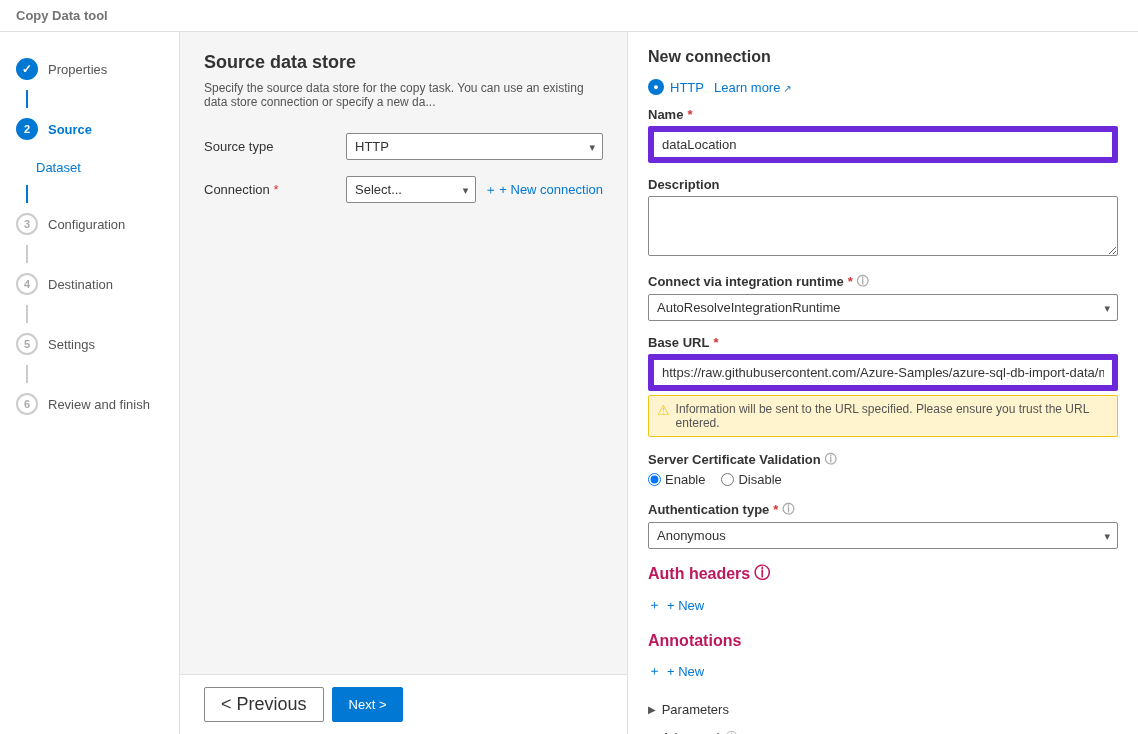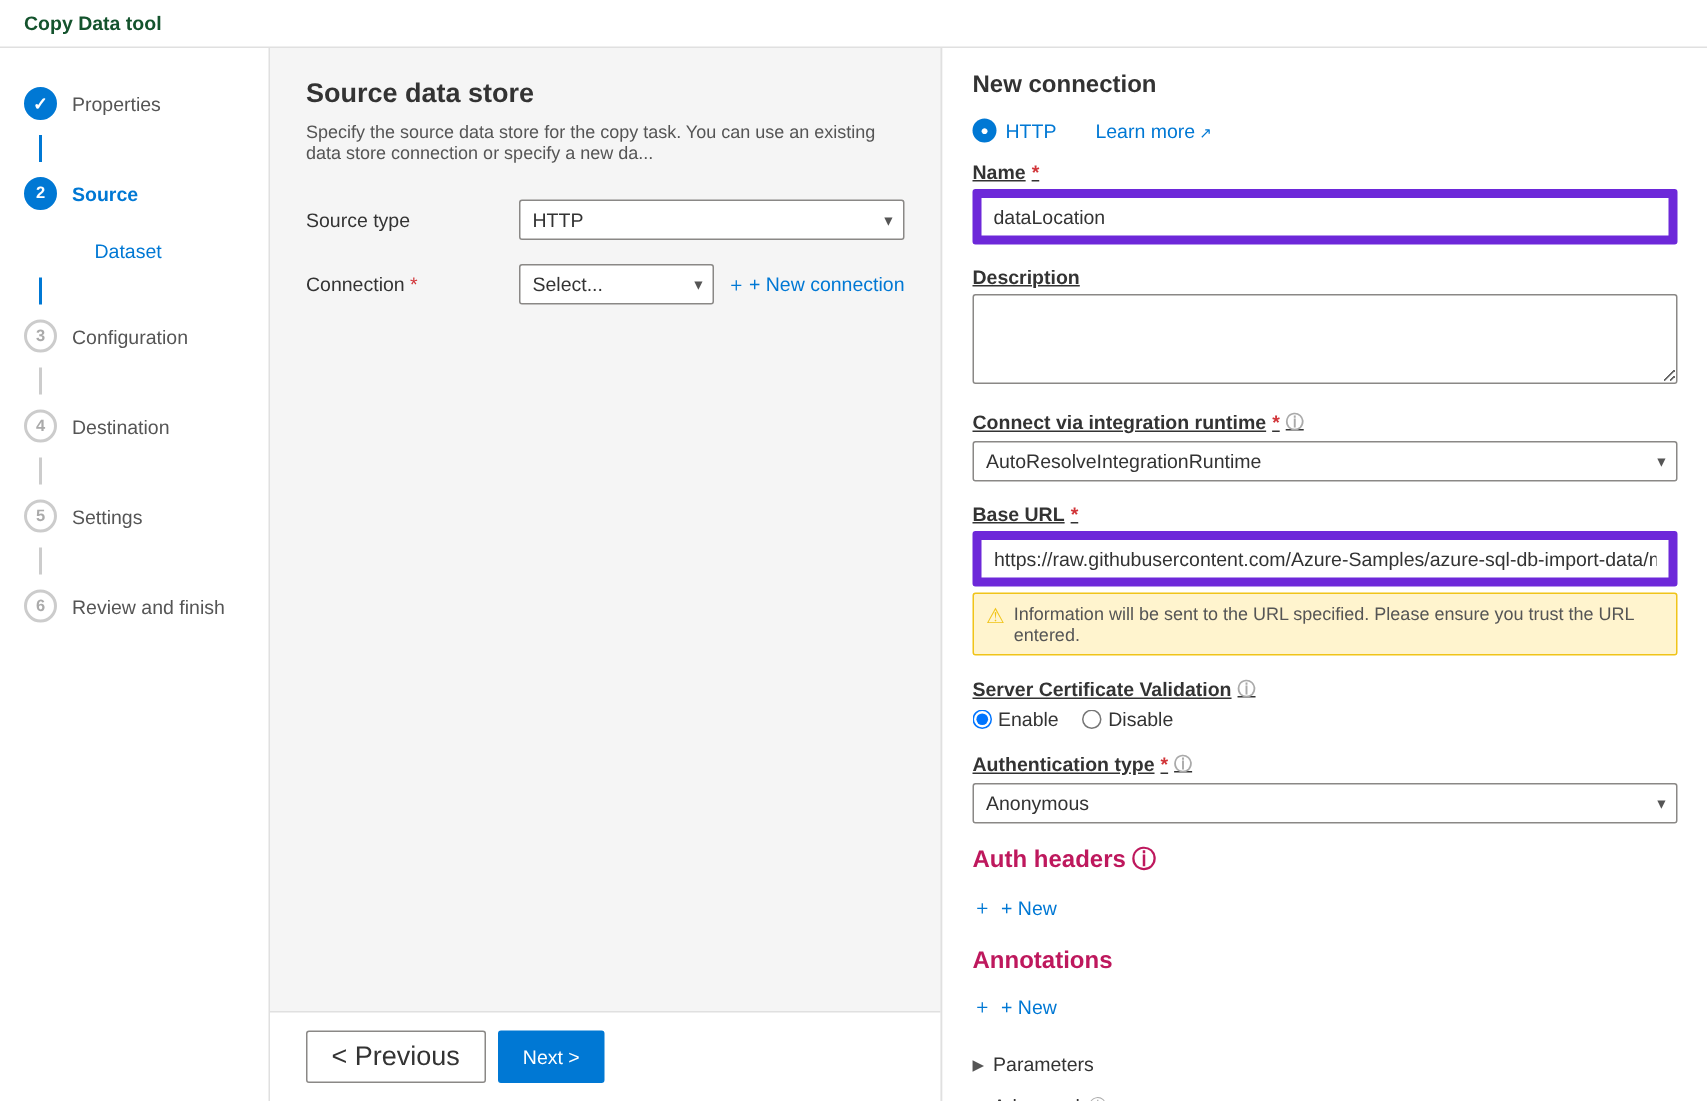--- a/index.html
+++ b/index.html
@@ -4,21 +4,21 @@
   <style>
     * { box-sizing: border-box; margin: 0; padding: 0; }
     body { font-family: 'Segoe UI', sans-serif; font-size: 13px; color: #333; background: #f5f5f5; display: flex; flex-direction: column; height: 734px; overflow: hidden; }
     
     .top-bar {
       background: #fff;
       padding: 8px 16px;
       border-bottom: 1px solid #e0e0e0;
       font-size: 13px;
       font-weight: 600;
-      color: #14532d;
+      color: #737373;
     }
 
     .main-container {
       display: flex;
       flex: 1;
       overflow: hidden;
     }
 
     
     .sidebar {
@@ -222,39 +222,38 @@
       align-items: center;
       justify-content: center;
       color: #fff;
       font-size: 9px;
       font-weight: 700;
     }
     .learn-more {
       color: #0078d4;
       text-decoration: none;
       font-size: 13px;
-      margin-left: 20px;
+      margin-left: 4px;
     }
     .ext-link::after {
       content: ' ↗';
       font-size: 10px;
     }
 
     .field-group {
       margin-bottom: 14px;
     }
     .field-label {
       font-size: 13px;
       font-weight: 600;
       color: #333;
       margin-bottom: 4px;
       display: flex;
       align-items: center;
       gap: 4px;
-      text-decoration: underline;
     }
     .field-label .required {
       color: #d13438;
     }
     .field-label .info-icon {
       color: #aaa;
       font-size: 12px;
       cursor: default;
     }
     .text-input {
@@ -397,21 +396,21 @@
     </div>
     <div class="connector-line"></div>
 
     <div class="sidebar-item active">
       <div class="step-circle">
         <span>2</span>
       </div>
       <span>Source</span>
     </div>
 
-    <div class="sidebar-item active" style="padding-left: 63px; font-weight: 400;">
+    <div class="sidebar-item active" style="padding-left: 36px; font-weight: 400;">
       <span>Dataset</span>
     </div>
     <div class="connector-line"></div>
 
     <div class="sidebar-item inactive">
       <div class="step-circle">
         <span>3</span>
       </div>
       <span>Configuration</span>
     </div>

